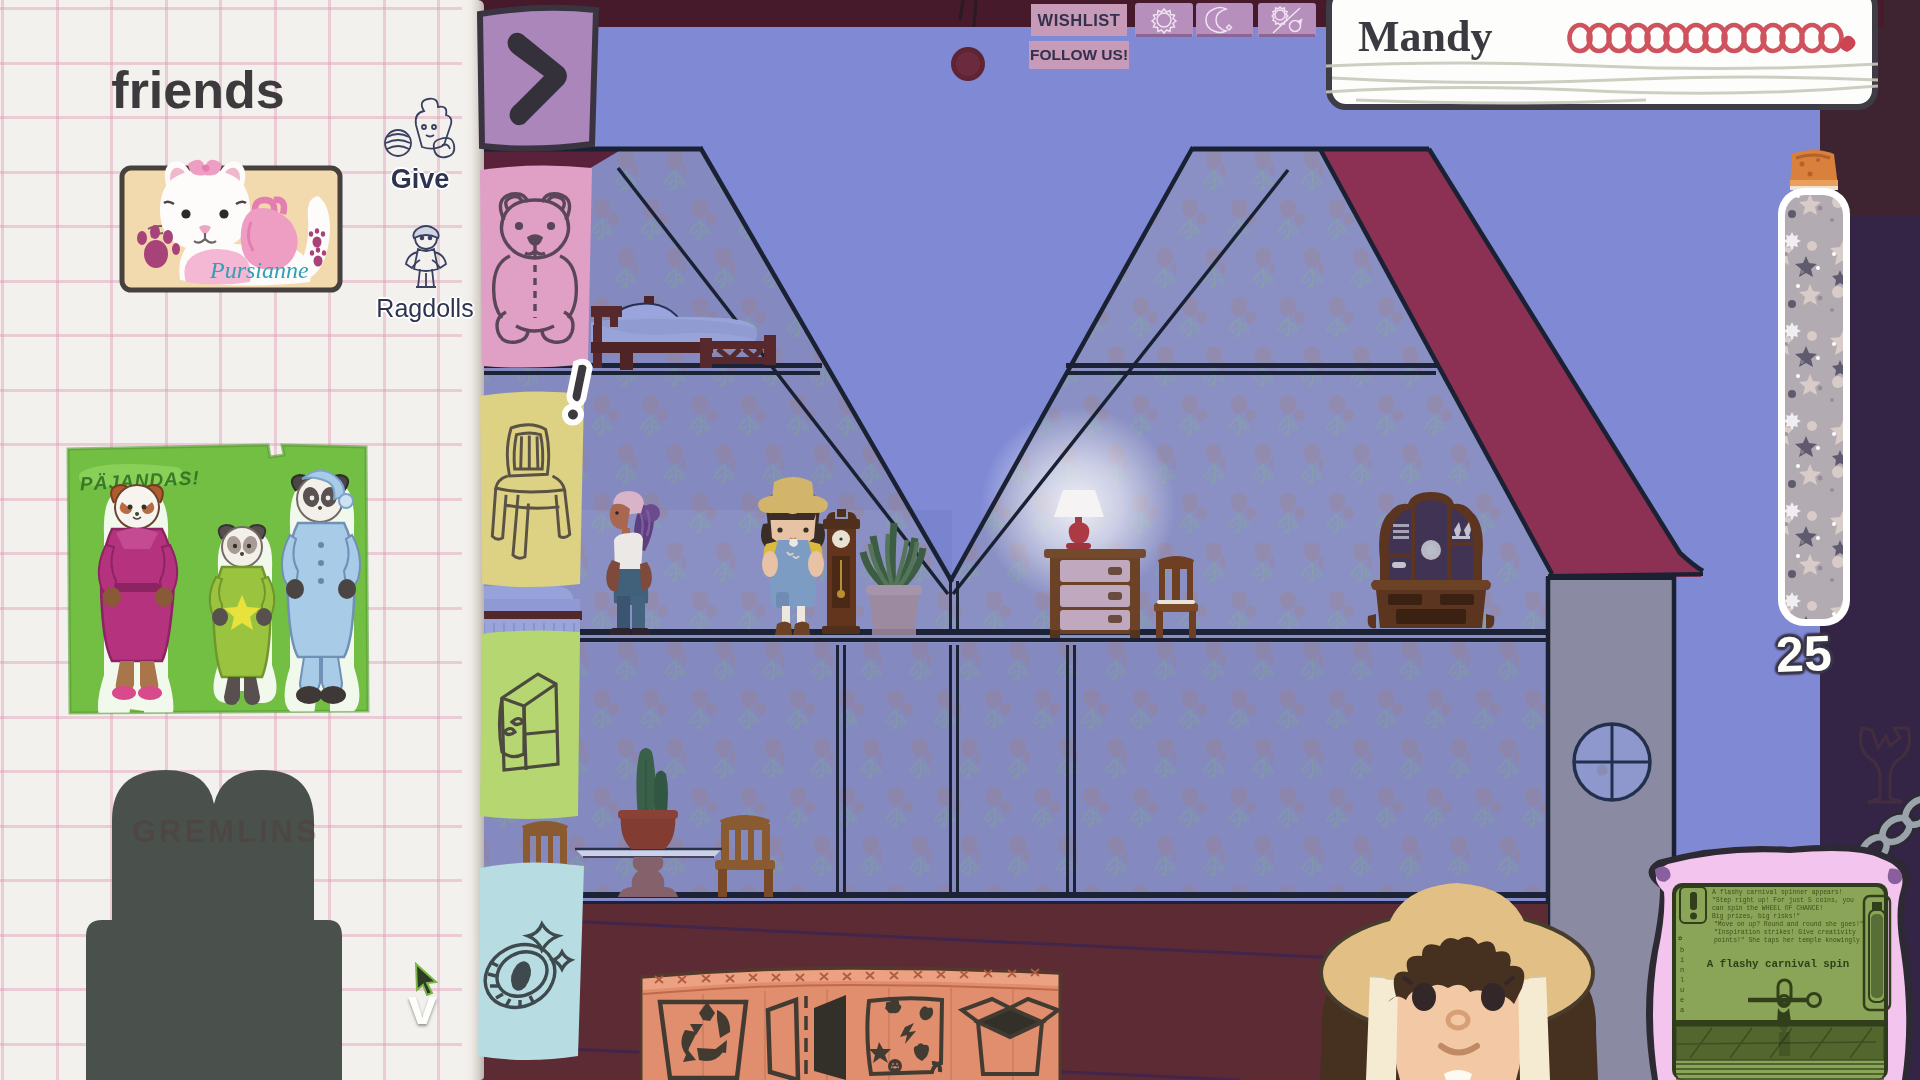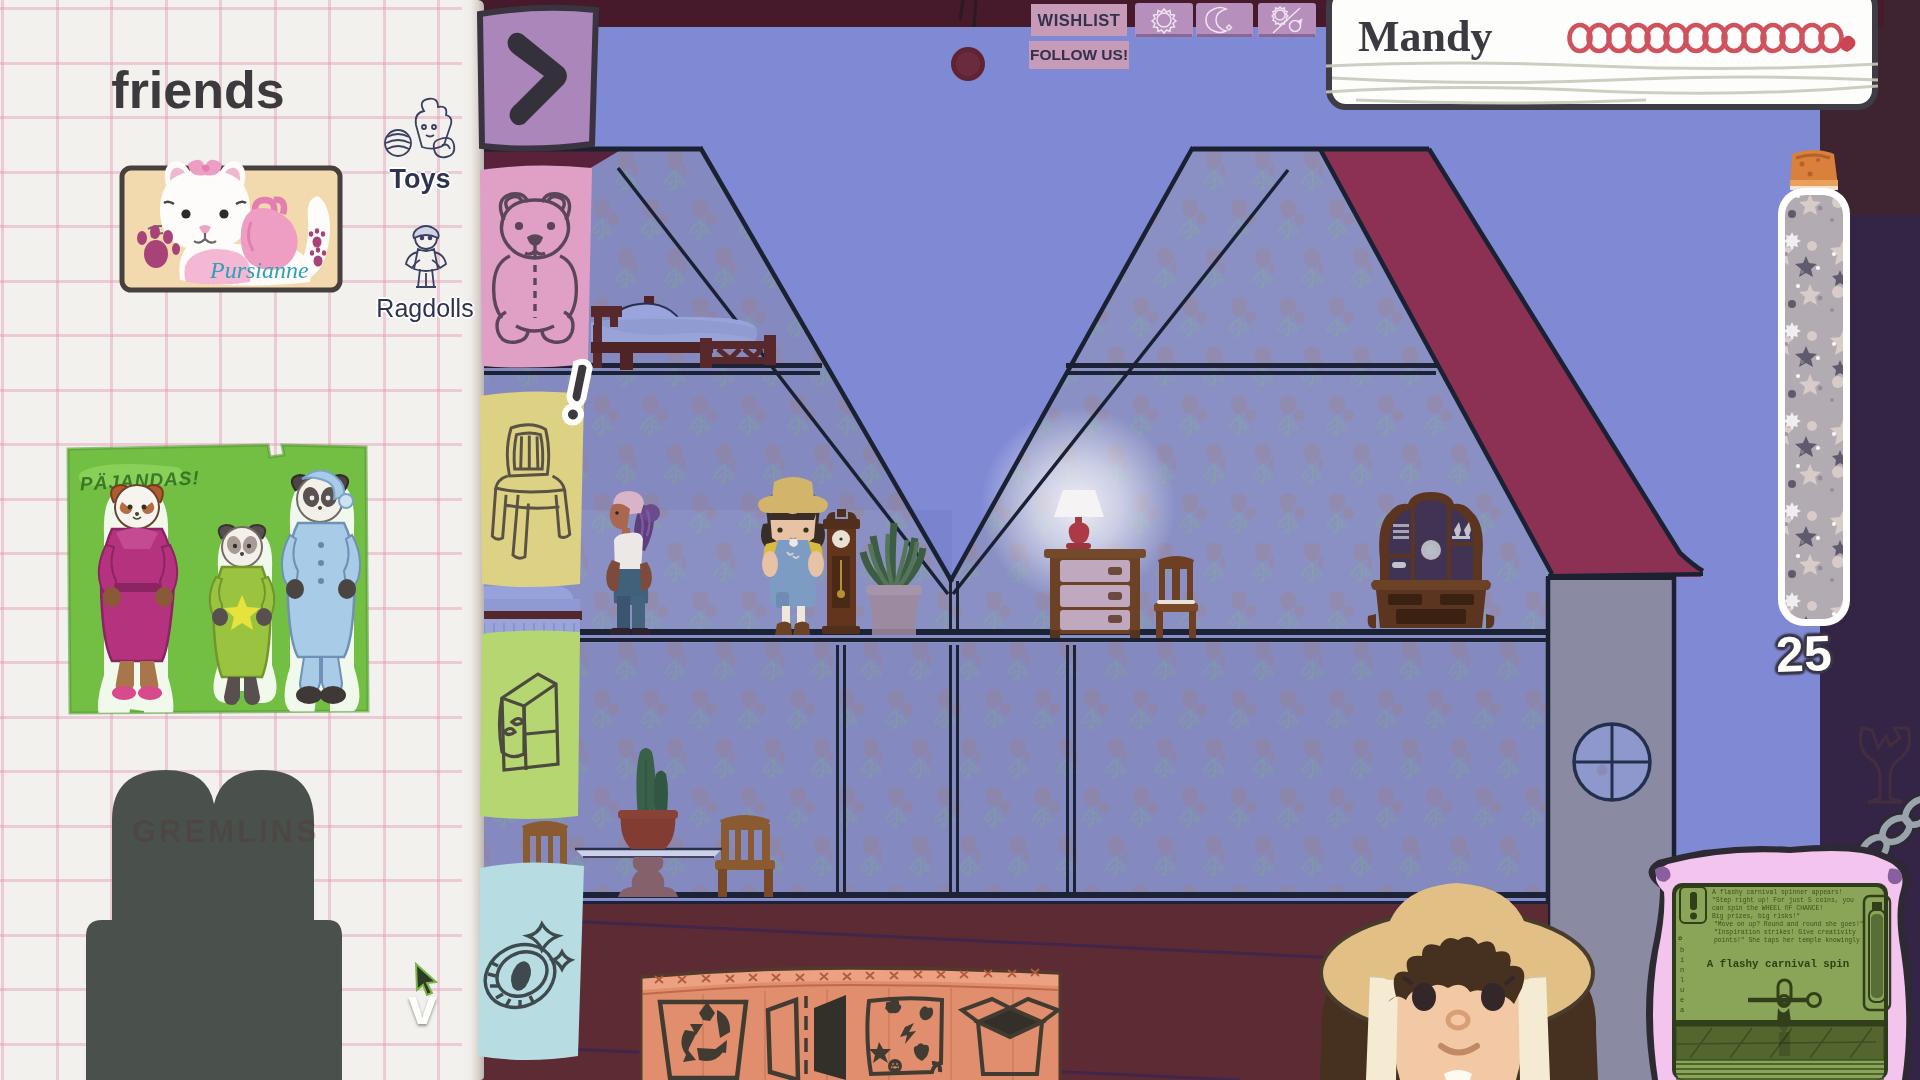--- a/index.html
+++ b/index.html
@@ -485,21 +485,21 @@
     <path d="M5 42 q11 -6 22 0 M4 48 q12 -6 24 0 M5 54 q11 -6 22 0"></path>
     <path d="M34 30 q-2 -12 8 -14 q-6 -10 4 -12 q10 -2 10 8 q10 -2 8 8 q8 2 4 12 l-6 18 q-10 6 -22 2 z"></path>
     <circle cx="42" cy="32" r="2"></circle>
     <circle cx="52" cy="32" r="2"></circle>
     <path d="M44 40 q4 3 8 0"></path>
     <path d="M58 44 q12 -4 14 6 q2 10 -8 12 q-10 2 -12 -8 q-2 -8 6 -10 z"></path>
     <path d="M60 50 q6 -2 8 4"></path>
   </g>
 </svg>
 
-<div class="abs" style="left:360px;top:164px;width:120px;text-align:center;font-size:27px;font-weight:bold;color:#2e3350;text-shadow:-2px 0 #fff,2px 0 #fff,0 -2px #fff,0 2px #fff;">Toys</div>
+<div class="abs" style="left:360px;top:164px;width:120px;text-align:center;font-size:27px;font-weight:bold;color:#2e3350;text-shadow:-2px 0 #fff,2px 0 #fff,0 -2px #fff,0 2px #fff;">Give</div>
 
 <svg class="abs" style="left:398px;top:222px" width="56px" height="72" viewBox="0 0 56 72">
   <g stroke="#3a4060" stroke-width="1.8" fill="none">
     <circle cx="28" cy="16" r="11"></circle>
     <path d="M18 8 q10 -8 20 0 q4 4 2 8 q-12 -6 -24 0 q-2 -4 2 -8 z" fill="#cfd4e4"></path>
     <circle cx="24" cy="16" r="1.4" fill="#3a4060"></circle>
     <circle cx="32" cy="16" r="1.4" fill="#3a4060"></circle>
     <path d="M20 27 q8 4 16 0 l4 20 q-12 4 -24 0 z"></path>
     <path d="M20 30 q-10 2 -12 12 l6 4 q4 -6 8 -8"></path>
     <path d="M36 30 q10 2 12 12 l-6 4 q-4 -6 -8 -8"></path>

